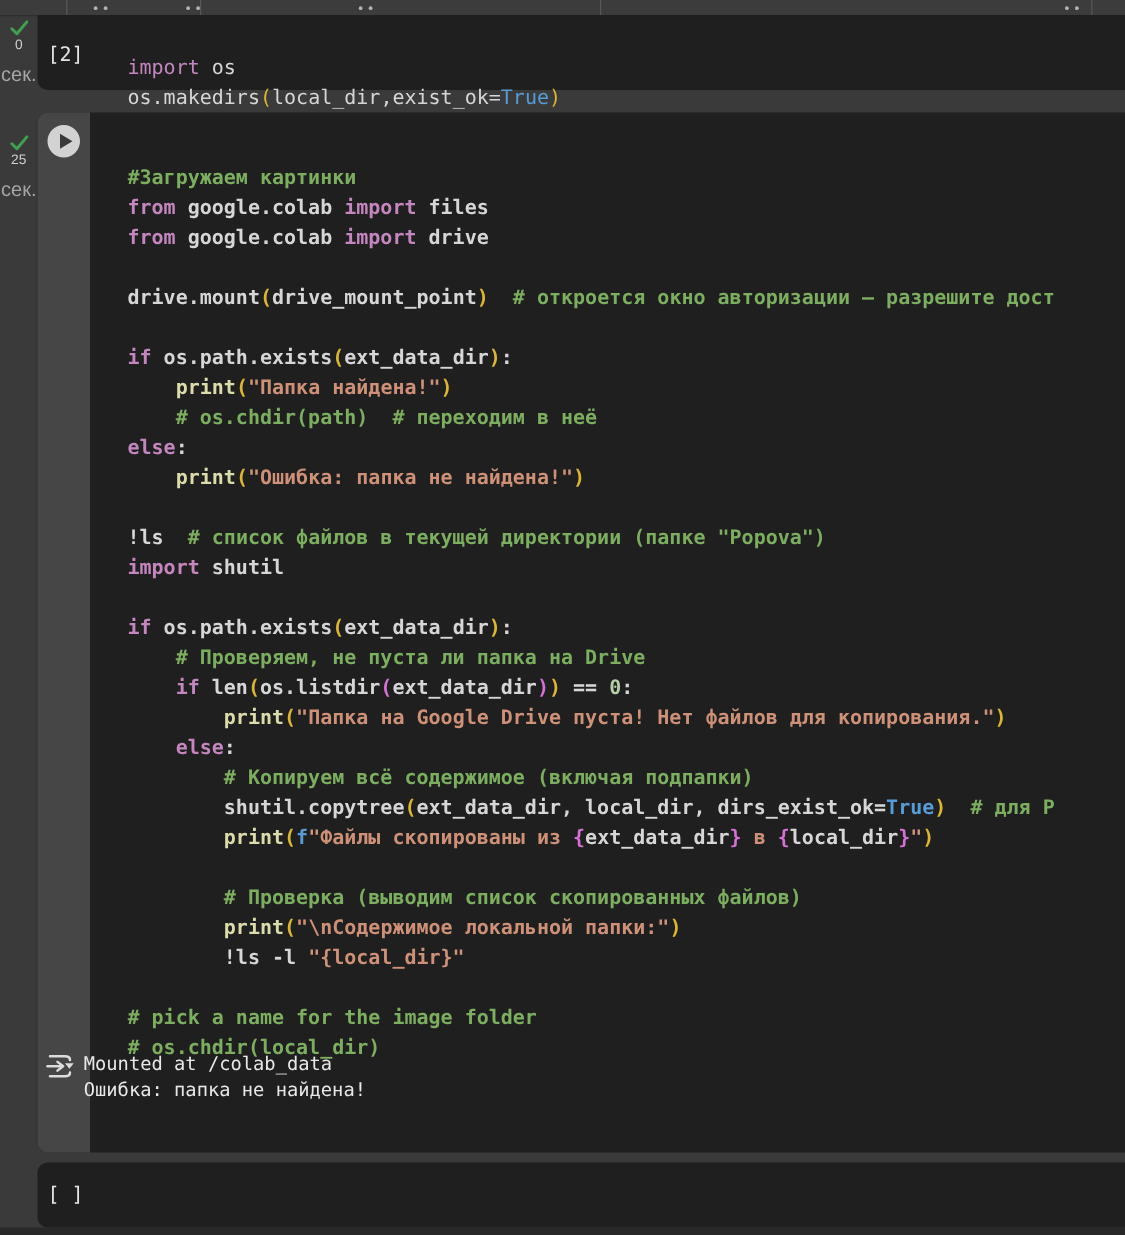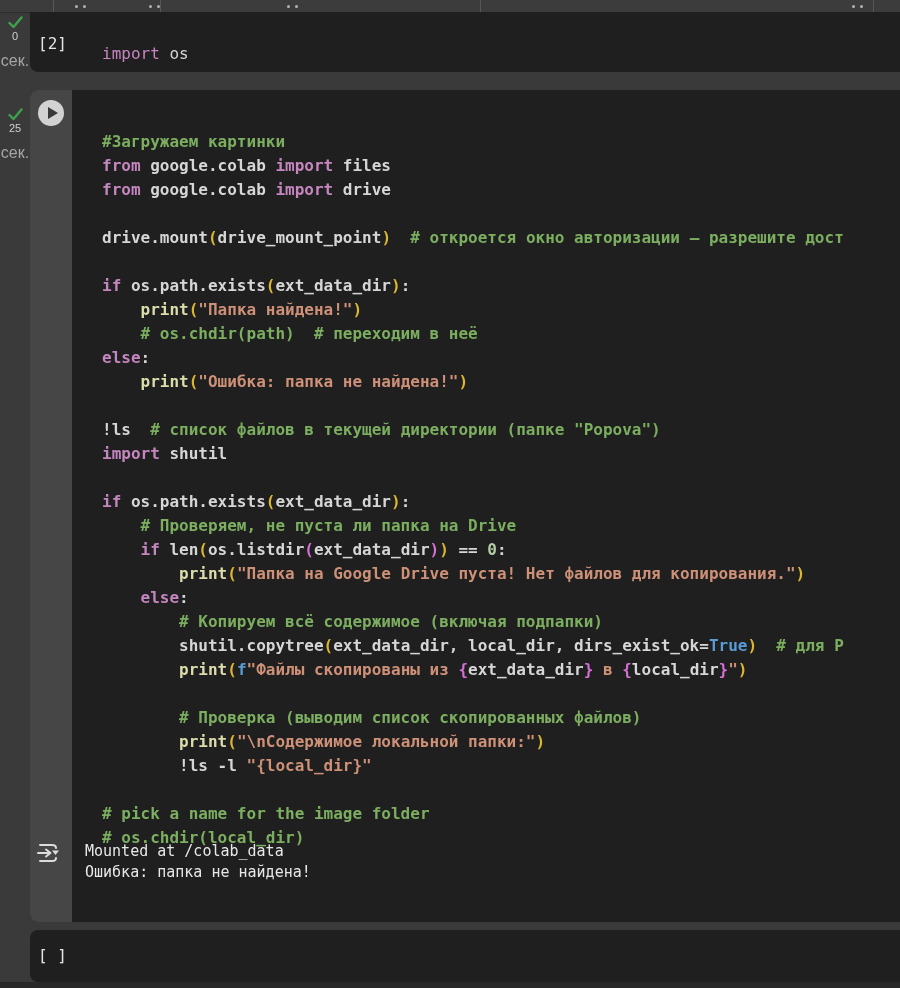--- a/index.html
+++ b/index.html
@@ -48,21 +48,21 @@
   
   .status{position:absolute;left:0;width:30px;display:flex;flex-direction:column;align-items:center;}
   .status-1{top:16px;}
   .status-2{top:108px;}
   .status .time{font-size:11px;color:#cfcfcf;margin-top:1px;line-height:13px;}
   .status .unit{font-size:16px;color:#a6a6a6;line-height:12px;margin-top:12px;}
 
   
   .output{position:absolute;left:30px;top:826px;width:870px;height:100px;}
   .output .oicon{position:absolute;left:6px;top:16px;}
-  .output .olines{position:absolute;left:55px;top:15px;font-family:"DejaVu Sans Mono","Liberation Mono",monospace;
+  .output .olines{position:absolute;left:37px;top:15px;font-family:"DejaVu Sans Mono","Liberation Mono",monospace;
     font-size:15px;line-height:21px;color:#e8e8e8;white-space:pre;}
   .output .oline{height:21px;}
 
   .bottomstrip{position:absolute;left:0;top:982px;width:900px;height:6px;background:var(--bottom-strip,#282828);}
 </style>
 </head>
 <body>
 
 <div class="page">
 
@@ -84,21 +84,21 @@
   <div class="status status-1">
     <svg width="15" height="13" viewBox="0 0 15 13">
       <polyline points="1.5,7 5.5,11 13.5,1.5" fill="none" stroke="#3fa14f" stroke-width="2.4" stroke-linecap="round" stroke-linejoin="round"></polyline>
     </svg>
     <span class="time">0</span>
     <span class="unit">сек.</span>
   </div>
 
   <div class="cell cell1">
     <div class="exec-label">[2]</div>
-    <div class="code"><div class="cline"><span class="tk-kw">import</span><span class="tk-fg"> os</span></div></div>
+    <div class="code"><div class="cline"><span class="tk-kw">import</span><span class="tk-fg"> os</span></div><div class="cline"><span class="tk-fg">os.makedirs</span><span class="tk-p1">(</span><span class="tk-fg">local_dir,exist_ok=</span><span class="tk-kc">True</span><span class="tk-p1">)</span></div></div>
   </div>
 
   <div class="status status-2">
     <svg width="15" height="13" viewBox="0 0 15 13">
       <polyline points="1.5,7 5.5,11 13.5,1.5" fill="none" stroke="#3fa14f" stroke-width="2.4" stroke-linecap="round" stroke-linejoin="round"></polyline>
     </svg>
     <span class="time">25</span>
     <span class="unit">сек.</span>
   </div>
 

